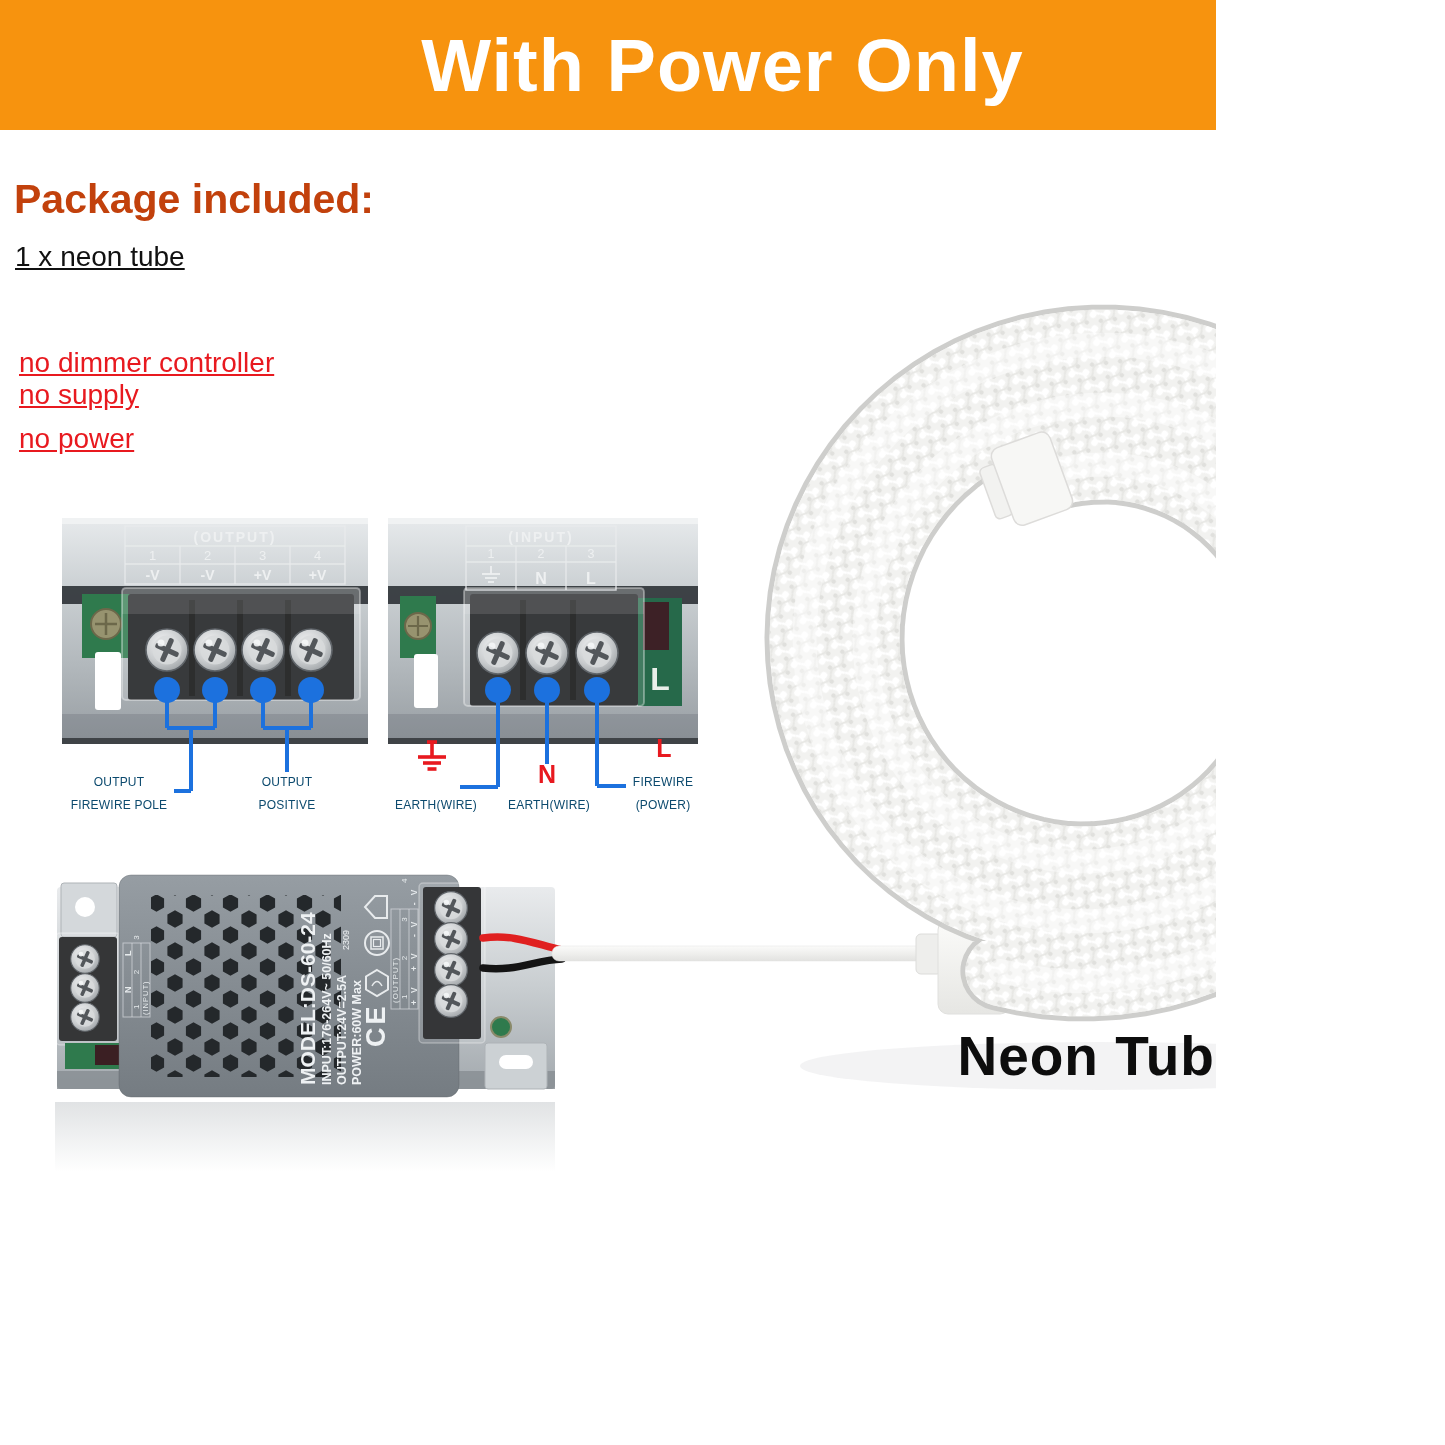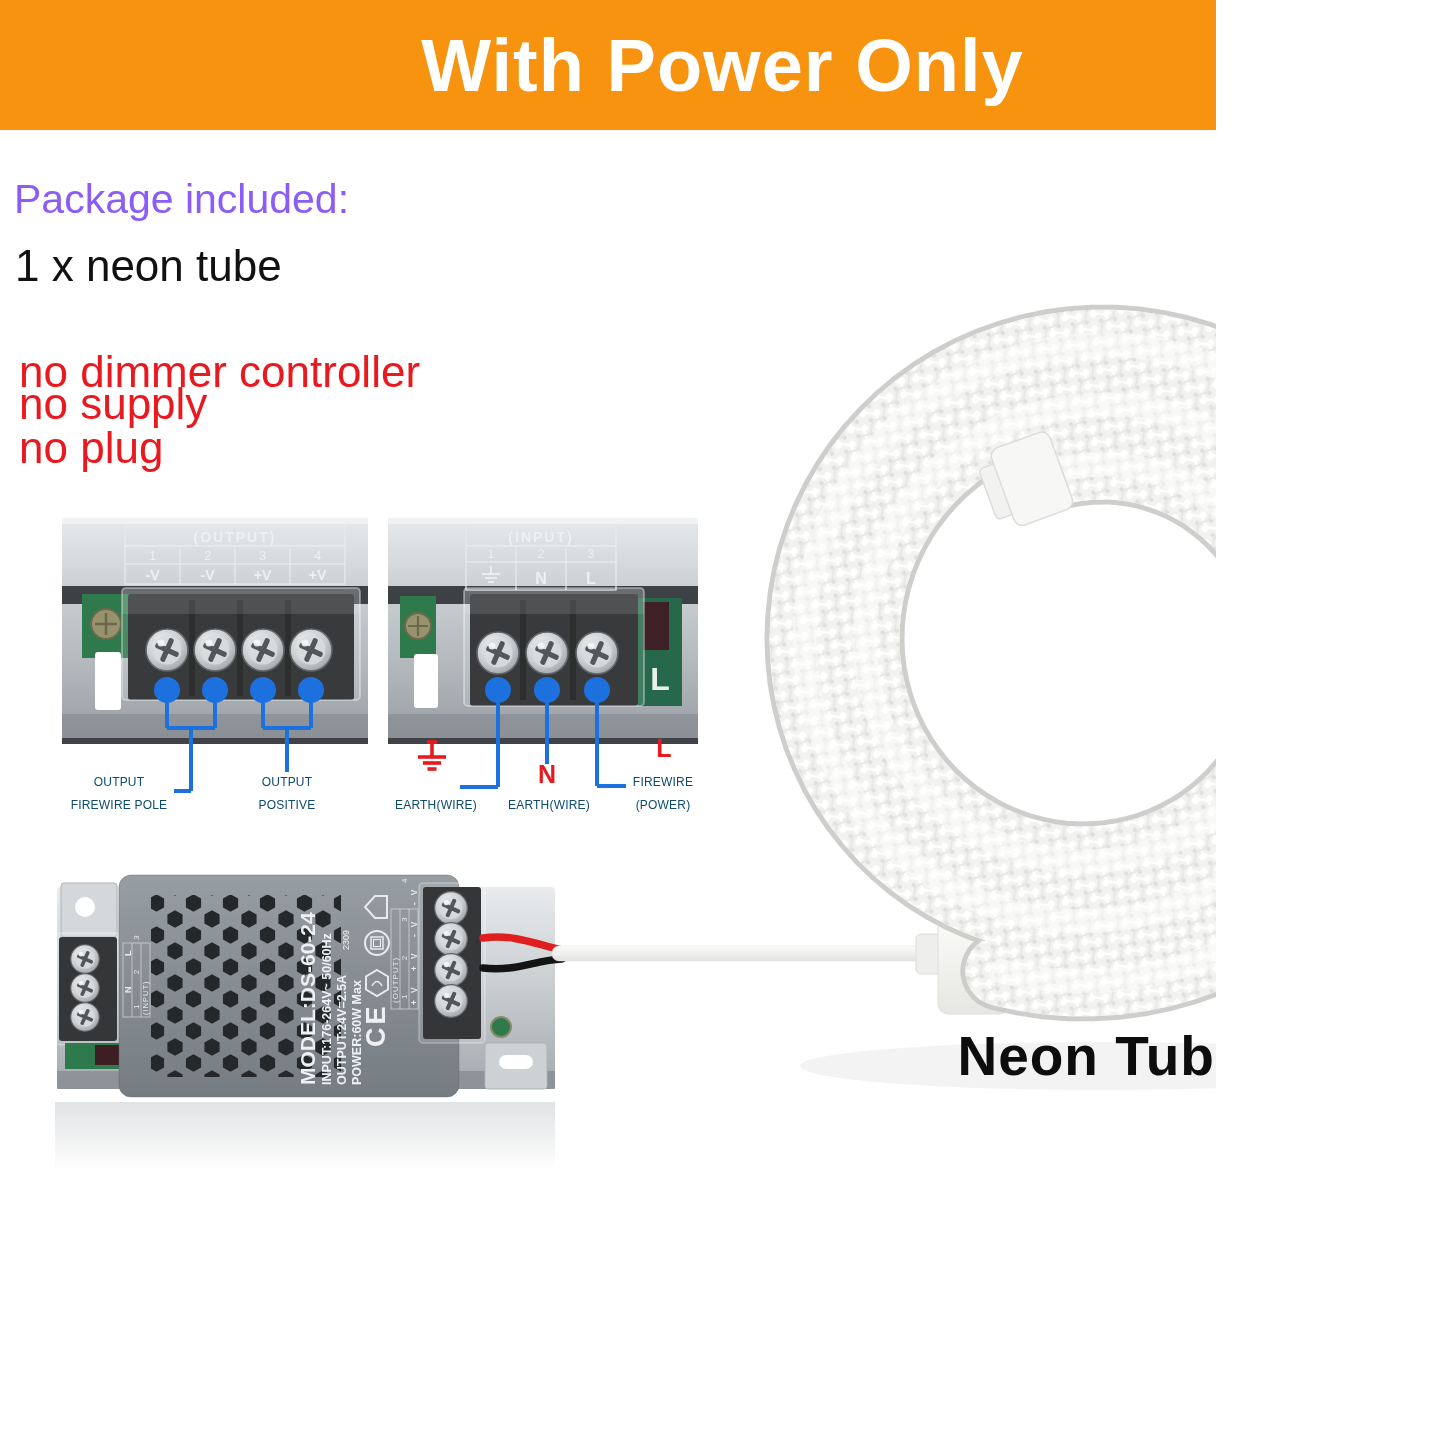--- a/index.html
+++ b/index.html
@@ -1,22 +1,22 @@
 <!DOCTYPE html>
 <html><head>
 <meta charset="utf-8">
 <style>
   html,body{margin:0;padding:0;background:#ffffff;}
   .canvas{position:relative;width:1216px;height:1445px;background:#ffffff;overflow:hidden;
           font-family:"Liberation Sans",sans-serif;}
   .banner{position:absolute;left:0;top:0;width:1445px;height:130px;background:#F7930E;
           display:flex;align-items:center;justify-content:center;}
   .banner span{color:#ffffff;font-size:74px;font-weight:bold;letter-spacing:1px;}
-  .pkg-heading{position:absolute;left:14px;top:176px;font-size:41px;font-weight:normal;color:#8b5cf6;}
-  .pkg-item{position:absolute;left:15px;font-size:44px;color:#111111;}
+  .pkg-heading{position:absolute;left:14px;top:176px;font-size:41px;font-weight:bold;color:#c2410c;}
+  .pkg-item{position:absolute;left:15px;font-size:28px;color:#111111;text-decoration:underline;}
   .pkg-item.red{color:#E8191F;left:19px;}
   .ann{position:absolute;text-align:center;font-size:12px;font-weight:normal;color:#0c4a6e;
        line-height:23px;letter-spacing:0.2px;}
   .red-sym{position:absolute;width:40px;text-align:center;font-size:25px;font-weight:bold;color:#E8191F;}
   .tube-label{position:absolute;left:927px;top:1024px;width:350px;text-align:center;
               font-size:55px;font-weight:bold;color:#0d0d0d;letter-spacing:1px;}
   svg{position:absolute;left:0;top:0;}
   .overlay{position:absolute;left:0;top:0;width:1445px;height:1445px;pointer-events:none;}
 </style>
 </head>
@@ -25,21 +25,21 @@
 <div class="canvas">
 
   <header class="banner">
     <span>With Power Only</span>
   </header>
 
   <div class="pkg-heading">Package included:</div>
   <div class="pkg-item" style="top:241px">1 x neon tube</div>
   <div class="pkg-item red" style="top:347px">no dimmer controller</div>
   <div class="pkg-item red" style="top:379px">no supply</div>
-  <div class="pkg-item red" style="top:423px">no plug</div>
+  <div class="pkg-item red" style="top:423px">no power</div>
 
   <svg width="1445" height="1445" viewBox="0 0 1445 1445">
     <defs>
       <linearGradient id="silverV" x1="0" y1="0" x2="0" y2="1">
         <stop offset="0" stop-color="#e7eaec"></stop>
           <stop offset="0.3" stop-color="#ccd1d4"></stop>
         <stop offset="0.65" stop-color="#b2b8bc"></stop>
           <stop offset="1" stop-color="#979da2"></stop>
       </linearGradient>
       <linearGradient id="chassisV" x1="0" y1="0" x2="0" y2="1">

